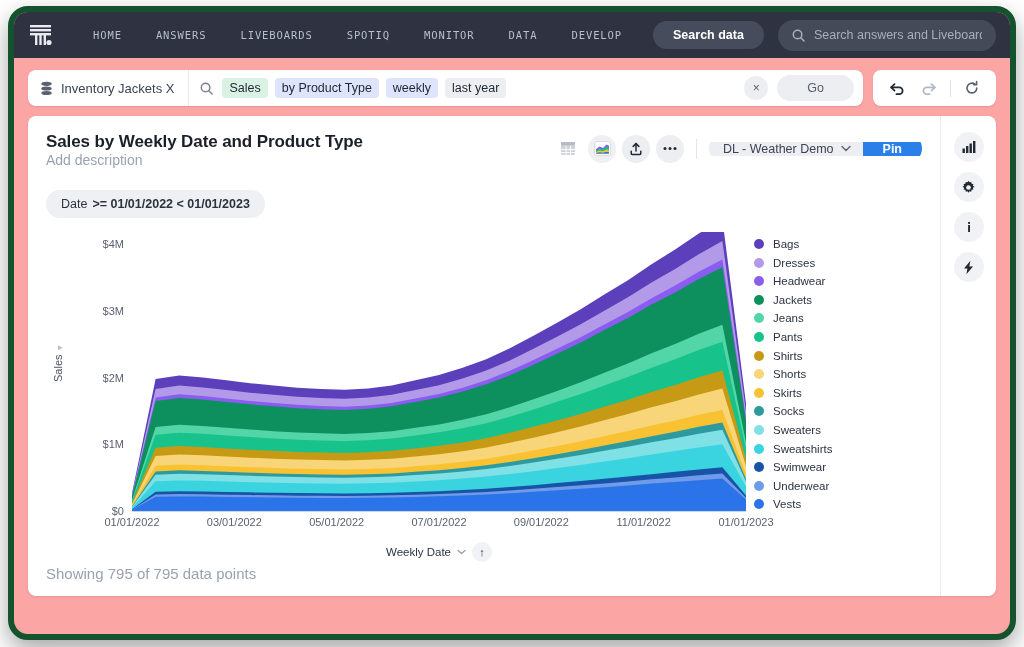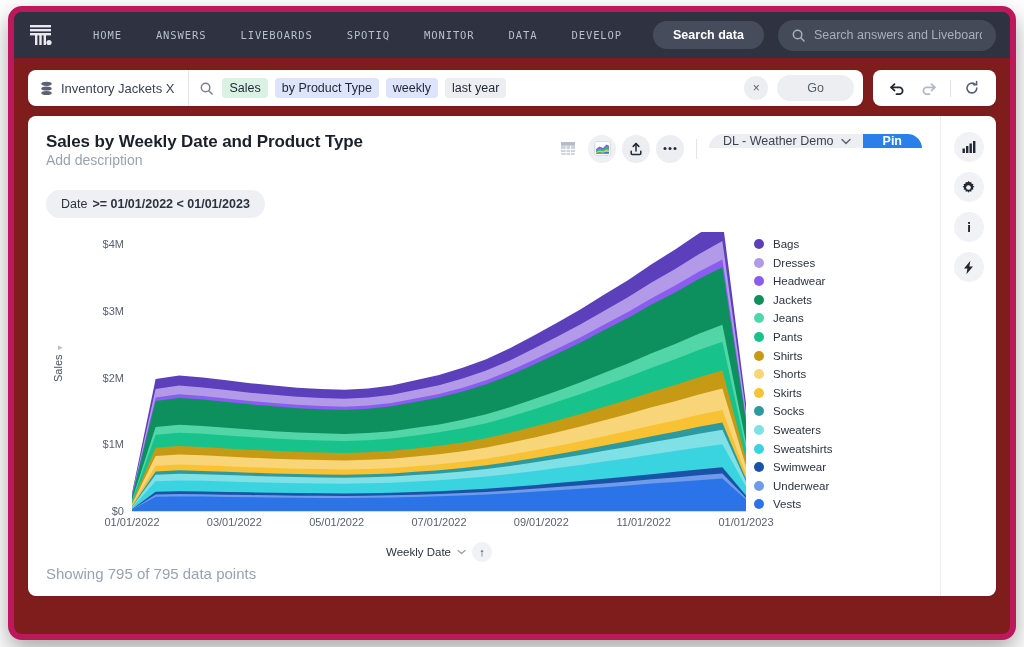--- a/index.html
+++ b/index.html
@@ -6,23 +6,23 @@
   html, body {
     width: 1024px; height: 647px;
     background: #ffffff;
     font-family: "Liberation Sans", sans-serif;
     overflow: hidden;
   }
   .window {
     position: absolute;
     left: 8px; top: 6px;
     width: 1008px; height: 634px;
-    background: #7f1d1d;
-    border-radius: 14px;
-    border: 6px solid #be185d;
+    background: #fca5a5;
+    border-radius: 20px;
+    border: 6px solid #14532d;
     overflow: hidden;
     box-shadow: 0 10px 24px rgba(0,0,0,.35);
   }
 
   
   .topnav {
     height: 46px;
     background: #2f3341;
     display: flex;
     align-items: center;
@@ -150,21 +150,21 @@
   .ctitle { font-size: 17px; font-weight: bold; color: #1a1f29; letter-spacing: -.1px; }
   .cdesc { font-size: 14px; color: #9aa2b1; cursor: pointer; }
   .actions { display: flex; align-items: center; gap: 6px; padding-top: 2px; }
   .abtn {
     width: 28px; height: 28px; border-radius: 50%;
     display: flex; align-items: center; justify-content: center; cursor: pointer;
   }
   .abtn.sel { background: #eef0f3; }
   .abtn.plain { background: #eceef1; }
   .adiv { width: 1px; height: 20px; background: #e2e5ea; margin: 0 6px; }
-  .pingroup { display: flex; align-items: flex-start; border-radius: 16px; overflow: hidden; height: 29px; }
+  .pingroup { display: flex; align-items: center; border-radius: 16px; overflow: hidden; height: 29px; }
   .pinsel {
     background: #eceef1; color: #3b4252; font-size: 12.5px;
     display: flex; align-items: center; gap: 7px; padding: 0 12px 0 14px; cursor: pointer; white-space: nowrap;
   }
   .pinbtn {
     background: #2a7fe8; color: #fff; font-size: 12.5px; font-weight: bold;
     display: flex; align-items: center; padding: 0 20px; cursor: pointer;
   }
 
   .filterchip {

